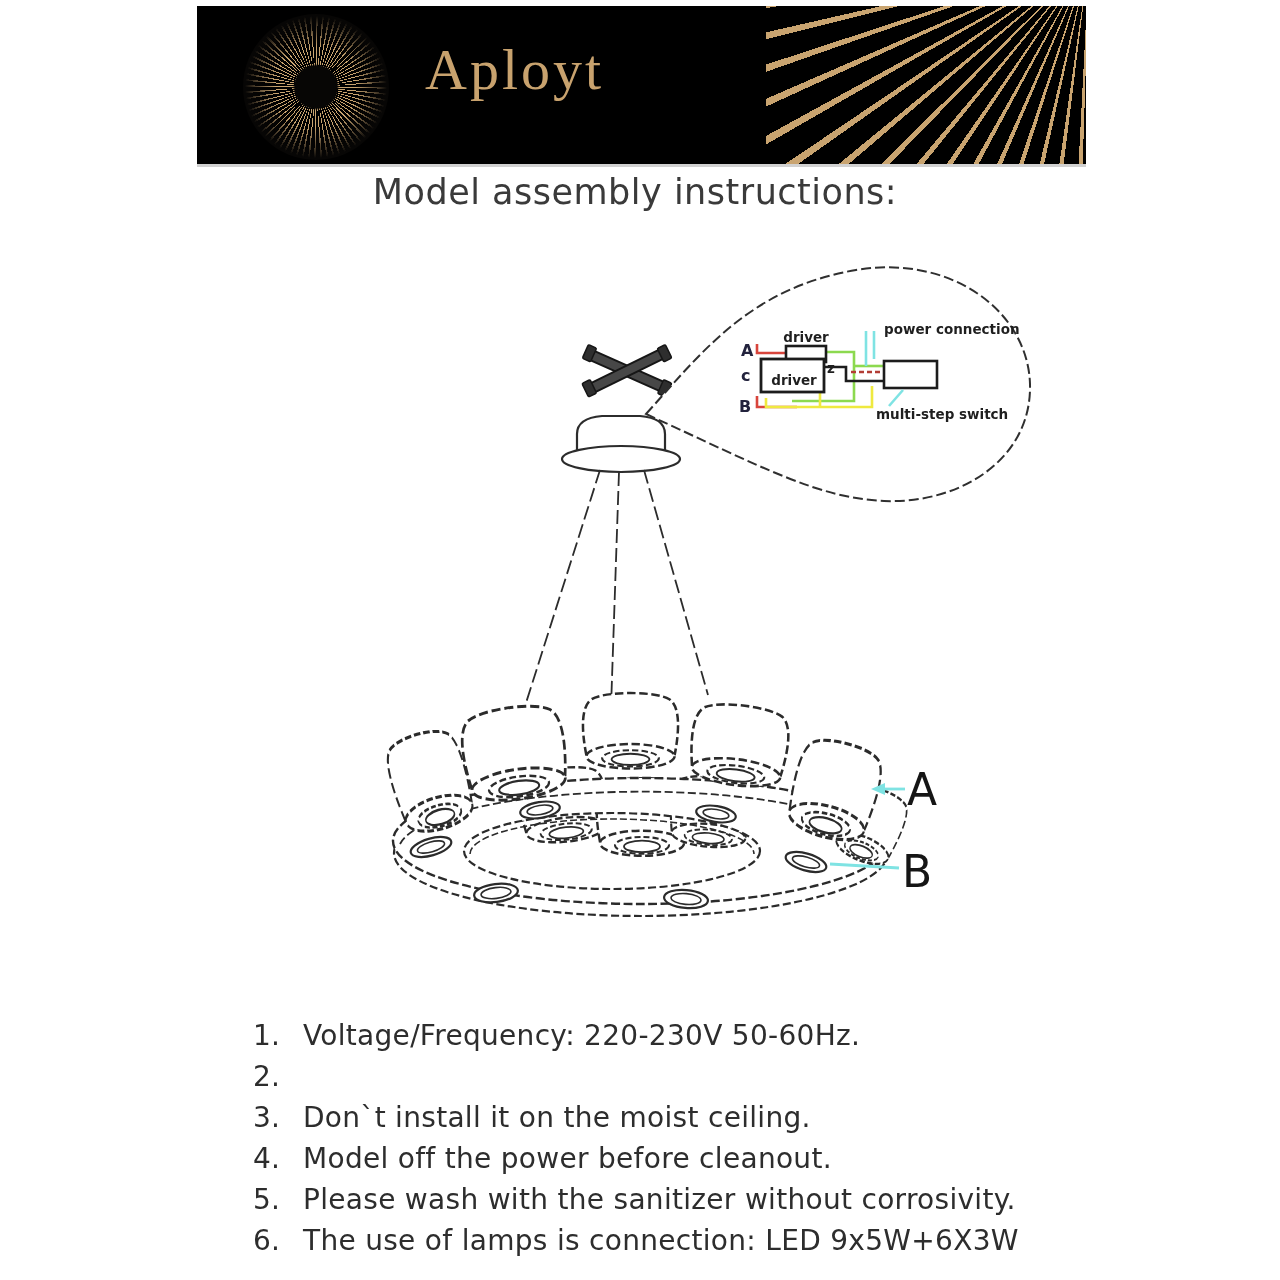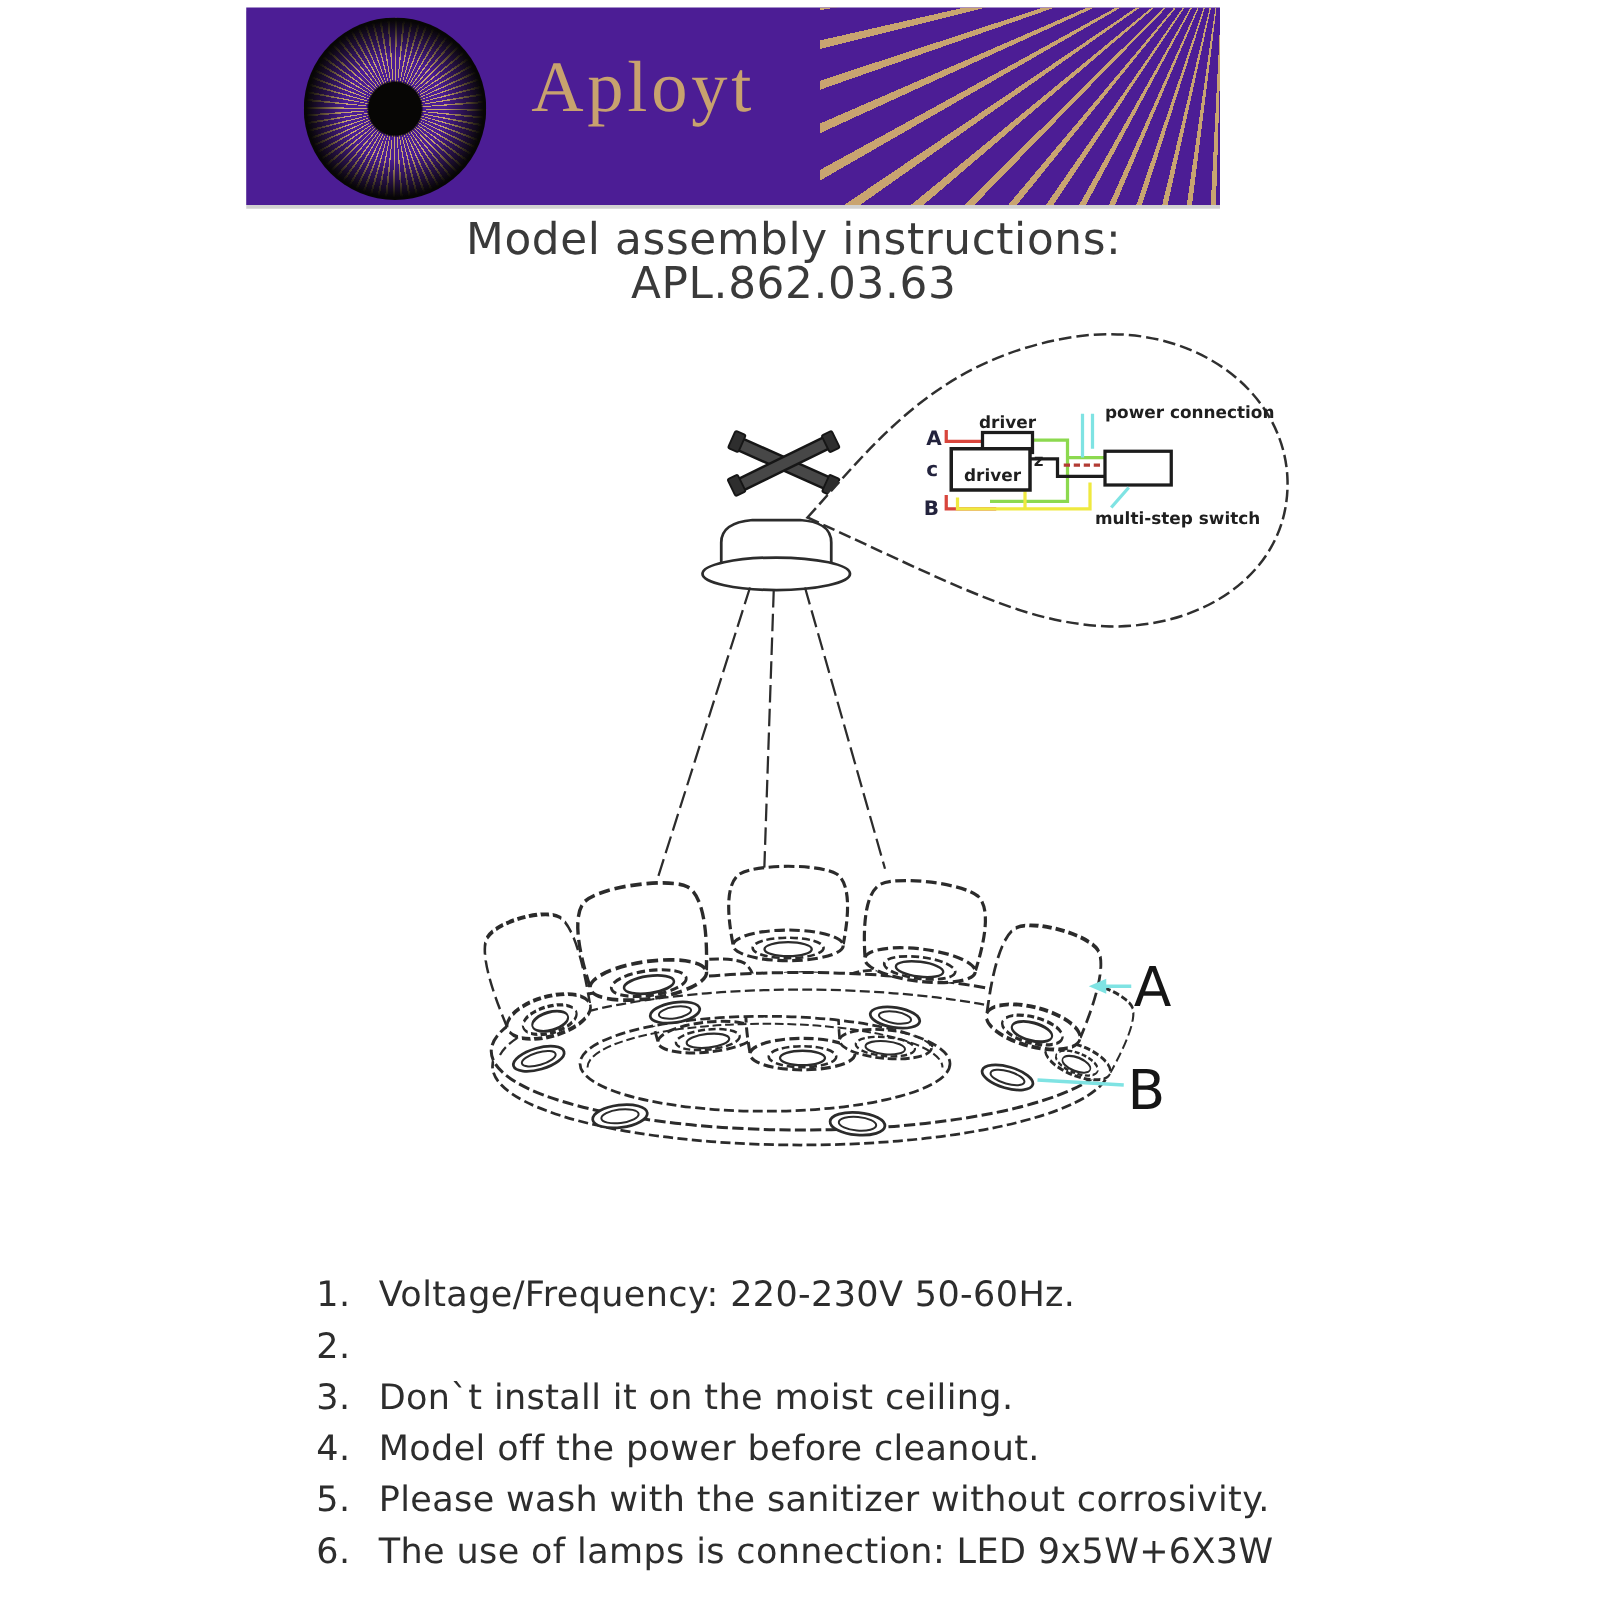--- a/index.html
+++ b/index.html
@@ -2,22 +2,22 @@
 <html><head>
 <meta charset="utf-8">
 <style>
   html,body{margin:0;padding:0;}
   body{
     width:1280px;height:1280px;position:relative;background:#ffffff;
     font-family:"DejaVu Sans", sans-serif;overflow:hidden;
   }
   
   .banner{
-    position:absolute;left:197px;top:6px;width:779px;height:158px;
-    background:#4c1d95;overflow:hidden;box-shadow:0 3px 0 rgba(0,0,0,0.18);
+    position:absolute;left:197px;top:6px;width:889px;height:158px;
+    background:#000000;overflow:hidden;box-shadow:0 3px 0 rgba(0,0,0,0.18);
   }
   .starburst{
     position:absolute;left:46px;top:8px;width:146px;height:146px;border-radius:50%;
     background:
       radial-gradient(circle at 50% 50%, #070605 0 21px, rgba(7,6,5,0) 23px),
       radial-gradient(circle at 50% 50%, rgba(7,6,5,0) 0 40px, #070605 71px),
       repeating-conic-gradient(#c9a470 0 1.4deg, rgba(7,6,5,0) 1.4deg 5deg);
   }
   .brand{
     position:absolute;left:228px;top:34px;
@@ -50,21 +50,20 @@
 <body>
 
 <div class="banner">
   <div class="starburst"></div>
   <div class="brand">Aployt</div>
   <div class="corner-rays"></div>
 </div>
 
 <div class="title">
   <div>Model assembly instructions:</div>
-  <div>APL.862.03.63</div>
 </div>
 
 <svg class="diagram" viewBox="0 0 1280 1280" xmlns="http://www.w3.org/2000/svg">
   <defs>
     <g id="cup">
       <path d="M8,64 C3,38 3,16 13,9 C26,1 74,1 87,9 C97,16 97,38 92,64" fill="#ffffff" stroke="#2b2b2b" stroke-width="2.4" stroke-dasharray="8 3.5"></path>
       <ellipse cx="50" cy="65" rx="42" ry="12" fill="#ffffff" stroke="#2b2b2b" stroke-width="2.4" stroke-dasharray="8 3.5"></ellipse>
       <ellipse cx="50" cy="67" rx="27" ry="8" fill="none" stroke="#2b2b2b" stroke-width="2" stroke-dasharray="6 3"></ellipse>
       <ellipse cx="50" cy="68" rx="18" ry="5.5" fill="none" stroke="#2b2b2b" stroke-width="1.8"></ellipse>
     </g>

